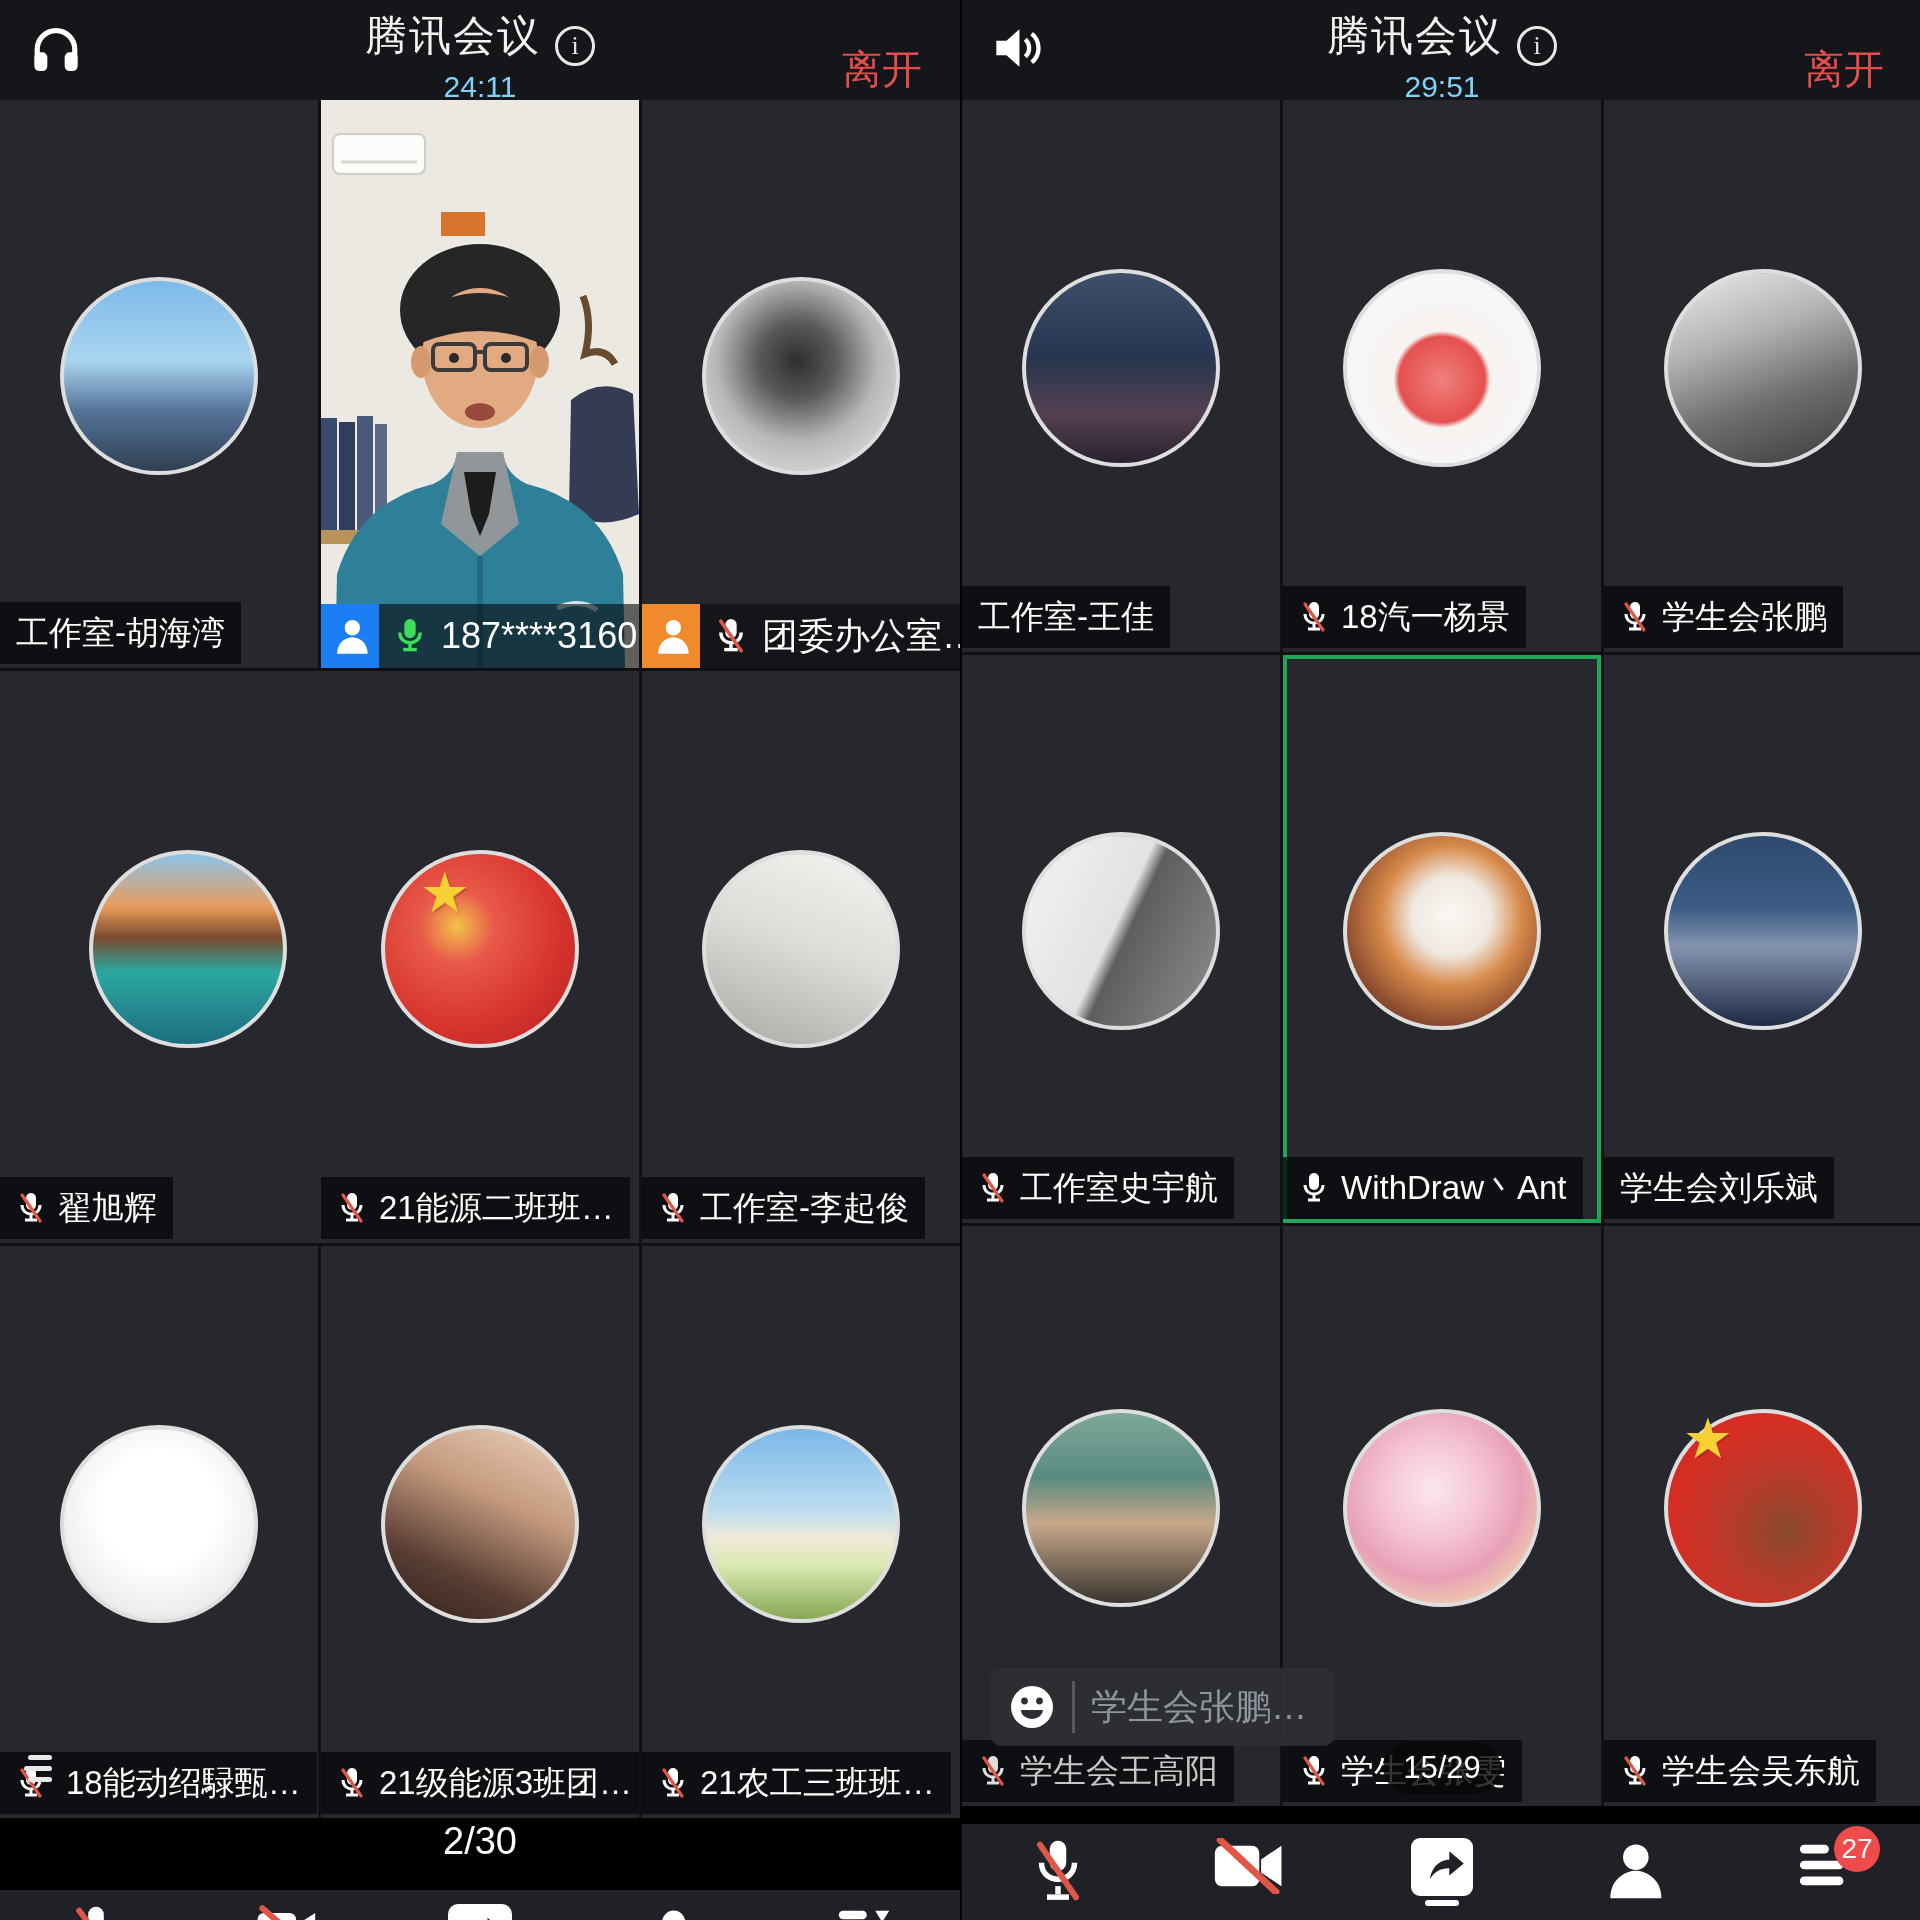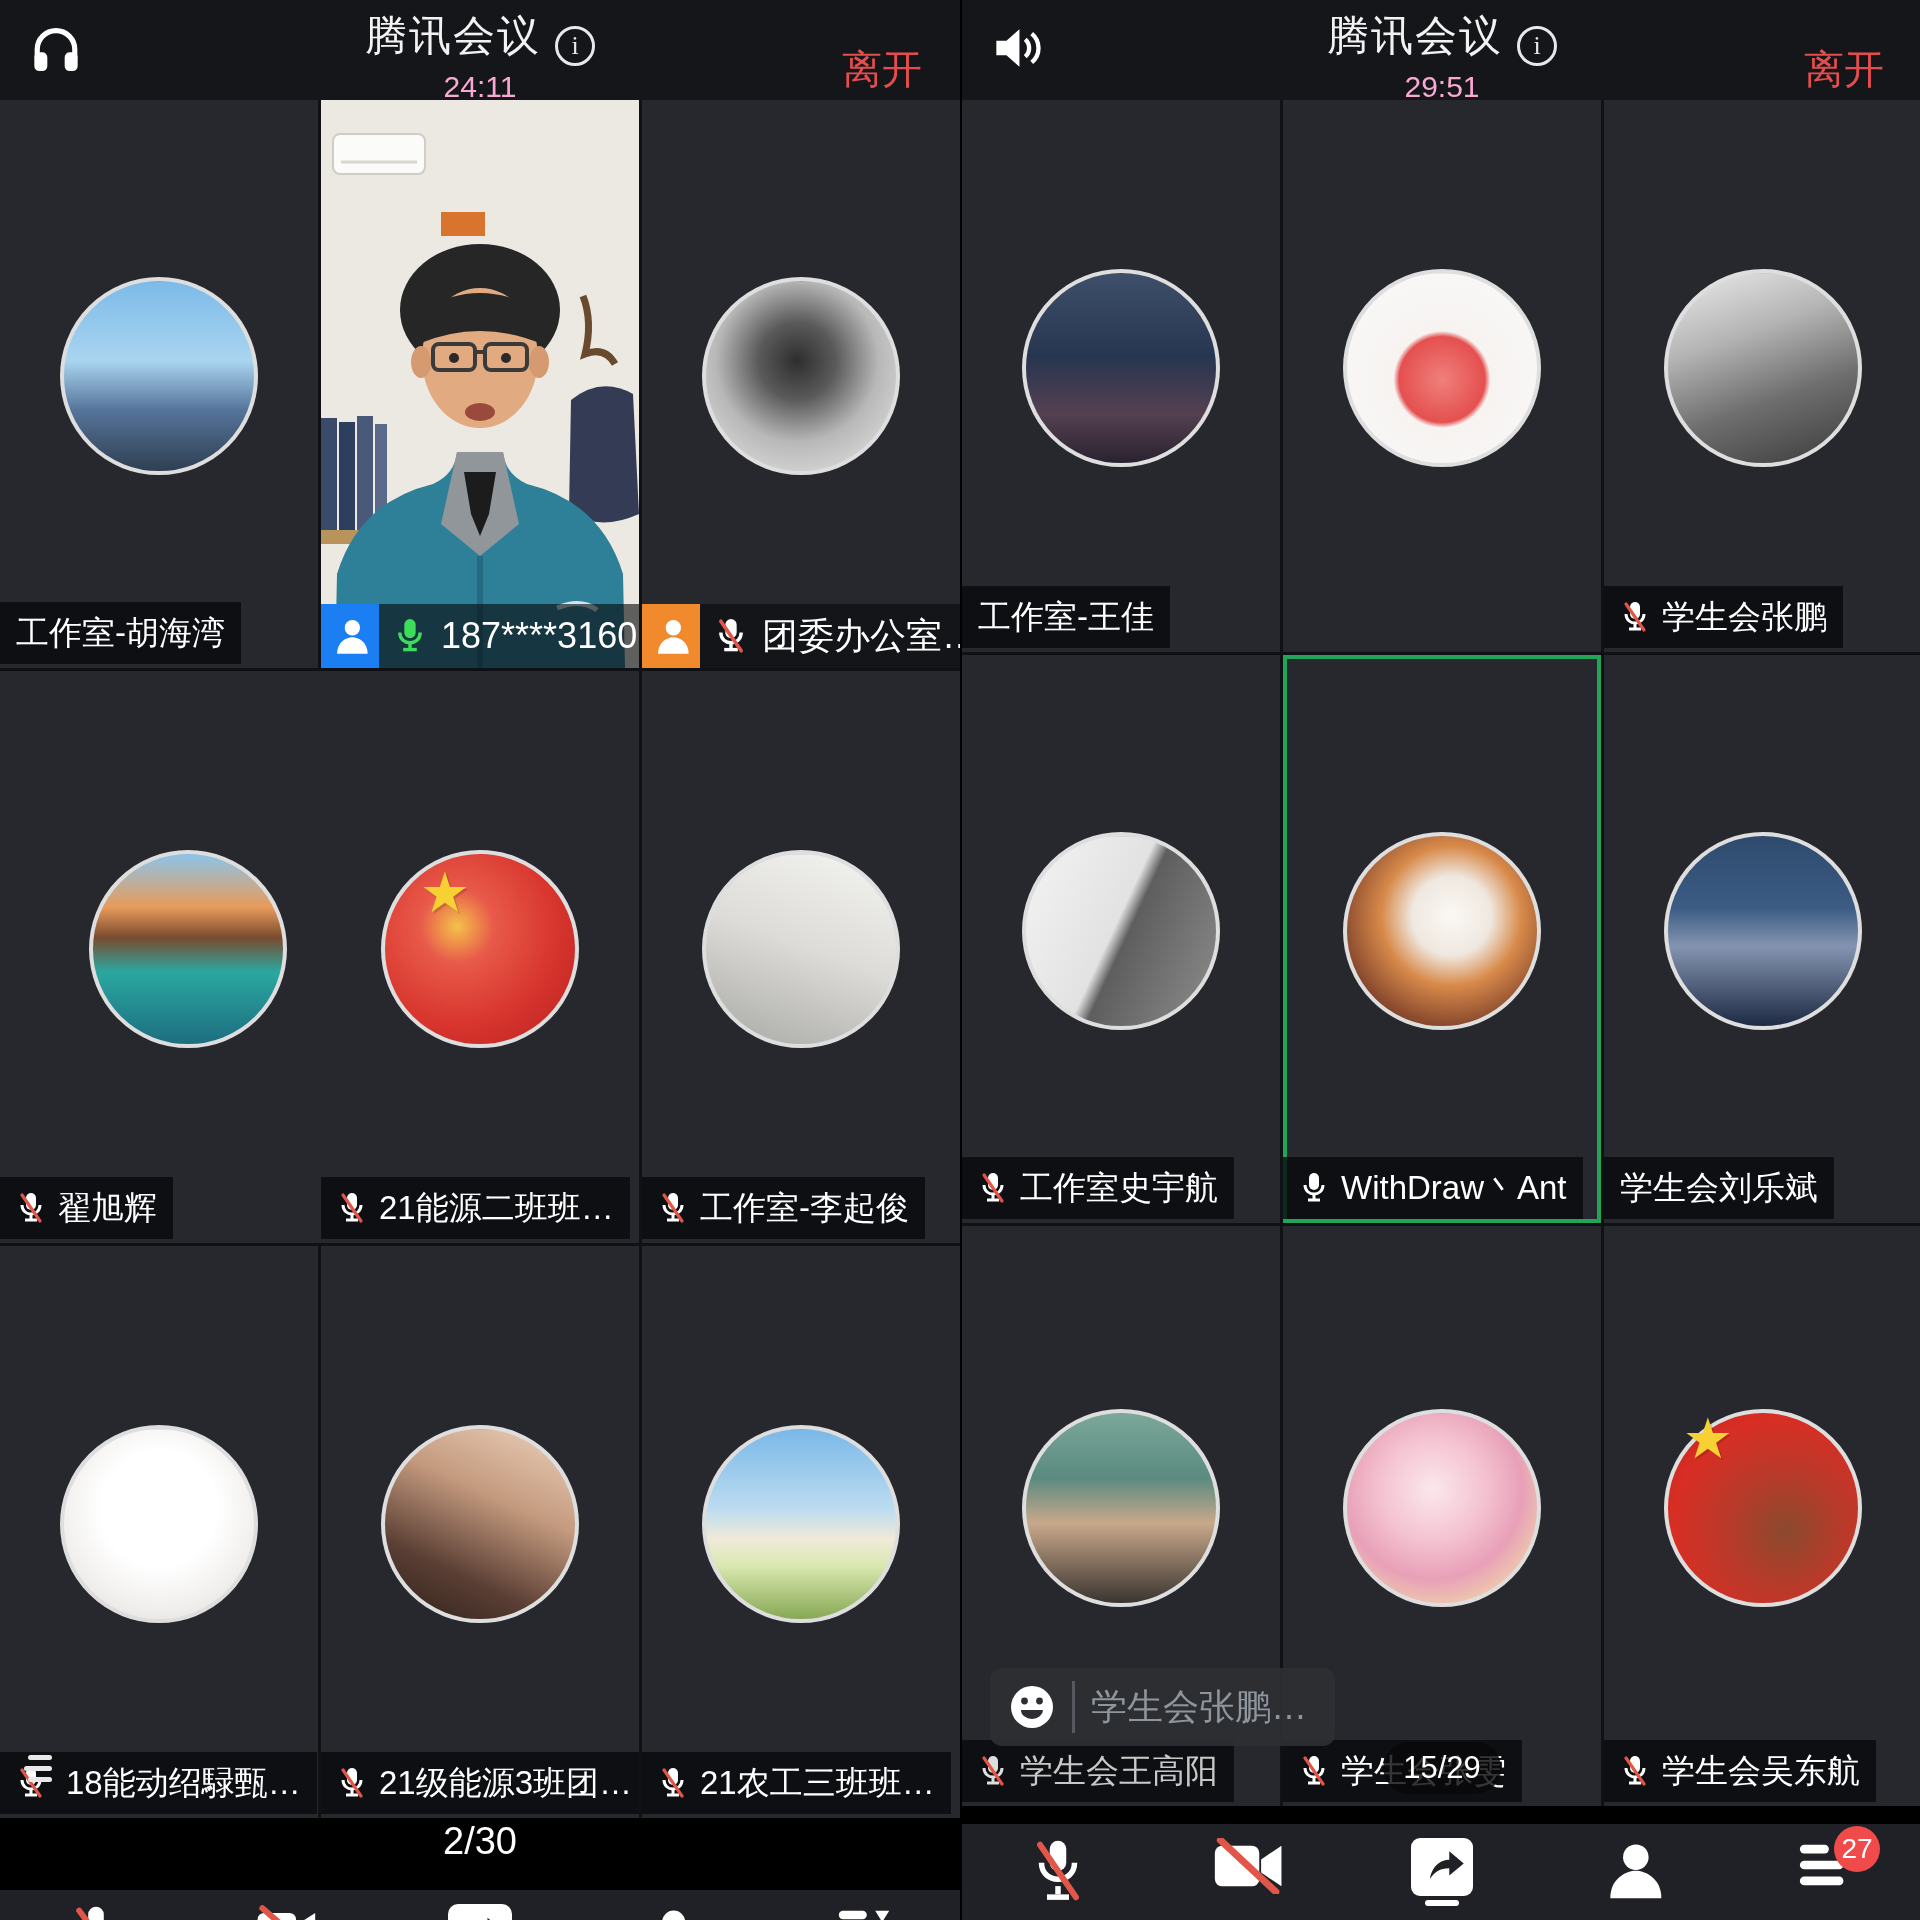--- a/index.html
+++ b/index.html
@@ -6,21 +6,21 @@
   body{width:1920px;height:1920px;position:relative;font-family:"Liberation Sans",sans-serif;overflow:hidden;}
   .panel{position:absolute;top:0;width:960px;height:1920px;background:#101114;overflow:hidden;}
   #panel-left{left:0;}
   #panel-right{left:960px;border-left:2px solid #000;}
   
   .hdr{position:absolute;top:0;left:0;width:100%;height:100px;background:#151619;z-index:20;}
   .hdr .hico{position:absolute;left:30px;top:22px;width:52px;height:52px;}
   .title-wrap{position:absolute;top:8px;left:0;width:100%;text-align:center;}
   .title{font-size:42px;color:#f2f2f2;letter-spacing:2px;}
   .info{display:inline-block;width:34px;height:34px;border:3px solid #e8e8e8;border-radius:50%;color:#e8e8e8;font-size:26px;line-height:34px;vertical-align:middle;margin-left:14px;font-family:"Liberation Serif",serif;}
-  .timer{font-size:30px;color:#f9a8d4;margin-top:4px;}
+  .timer{font-size:30px;color:#7dd3fc;margin-top:4px;}
   .leave{position:absolute;right:38px;top:42px;font-size:40px;color:#e34d4d;cursor:pointer;}
   
   .tile{position:absolute;background:#26282d;overflow:hidden;}
   .tile.selected{outline:4px solid #22a559;outline-offset:-4px;}
   .avatar{position:absolute;left:50%;top:50%;transform:translate(-50%,-54%);width:190px;height:190px;border-radius:50%;border:4px solid #dedede;}
   .motif-star{position:absolute;left:50%;top:50%;transform:translate(-120%,-150%);color:#f7d034;font-size:56px;z-index:3;text-shadow:2px 2px 0 rgba(0,0,0,.15);}
   .label{position:absolute;left:0;bottom:4px;max-width:100%;background:rgba(8,9,11,.78);height:62px;display:flex;align-items:center;padding:0 16px;gap:12px;box-sizing:border-box;white-space:nowrap;overflow:hidden;margin-top:10px;}
   .label .nm{font-size:33px;color:#fff;}
   .labelrow{position:absolute;left:0;bottom:0;width:100%;height:64px;display:flex;align-items:stretch;z-index:4;}
   .pbox{width:58px;height:64px;flex:0 0 58px;display:flex;align-items:center;justify-content:center;}
@@ -288,20 +288,30 @@
 
   <div class="tile" style="left:0;top:100px;width:318px;height:552px">
     <div class="avatar" style="background: linear-gradient(rgb(62, 79, 106) 0%, rgb(39, 54, 80) 44%, rgb(84, 64, 80) 74%, rgb(42, 34, 48) 100%);"></div>
     <div class="label">
         <span class="nm">工作室-王佳</span>
       </div>
   </div>
 
   <div class="tile" style="left:321px;top:100px;width:318px;height:552px">
     <div class="avatar" style="background: radial-gradient(circle at 50% 56%, rgb(240, 128, 124) 0%, rgb(228, 80, 79) 30%, rgb(246, 243, 241) 34%, rgb(251, 250, 249) 100%);"></div>
+    <div class="label">
+      <svg class="mic" width="30" height="36" viewBox="0 0 30 34">
+          <rect x="10" y="2" width="10" height="17" rx="5" fill="#fff"></rect>
+          <path d="M6 14 C6 26 24 26 24 14" fill="none" stroke="#fff" stroke-width="3"></path>
+          <line x1="15" y1="24" x2="15" y2="28" stroke="#fff" stroke-width="3"></line>
+          <line x1="9" y1="29" x2="21" y2="29" stroke="#fff" stroke-width="3"></line>
+          <line x1="6" y1="4" x2="24" y2="30" stroke="#e05648" stroke-width="3.2" stroke-linecap="round"></line>
+        </svg>
+      <span class="nm">18汽一杨景</span>
+    </div>
   </div>
 
   <div class="tile" style="left:642px;top:100px;width:318px;height:552px">
     <div class="avatar" style="background: linear-gradient(160deg, rgb(236, 236, 236) 0%, rgb(180, 180, 180) 34%, rgb(110, 110, 110) 64%, rgb(58, 58, 58) 100%);"></div>
     <div class="label">
       <svg class="mic" width="30" height="36" viewBox="0 0 30 34">
           <rect x="10" y="2" width="10" height="17" rx="5" fill="#fff"></rect>
           <path d="M6 14 C6 26 24 26 24 14" fill="none" stroke="#fff" stroke-width="3"></path>
           <line x1="15" y1="24" x2="15" y2="28" stroke="#fff" stroke-width="3"></line>
           <line x1="9" y1="29" x2="21" y2="29" stroke="#fff" stroke-width="3"></line>

